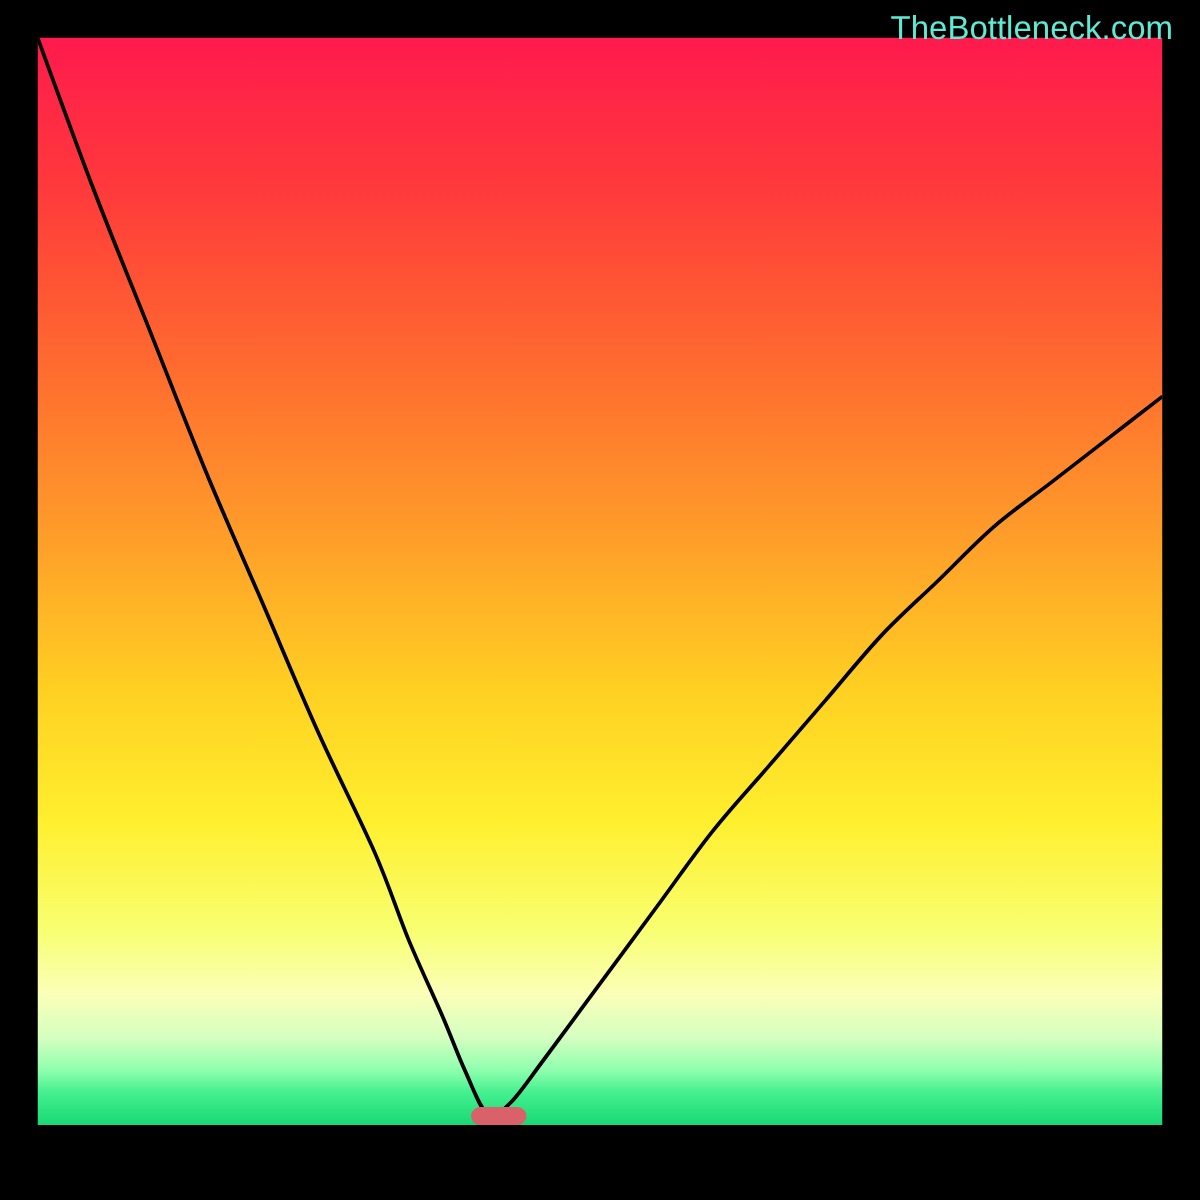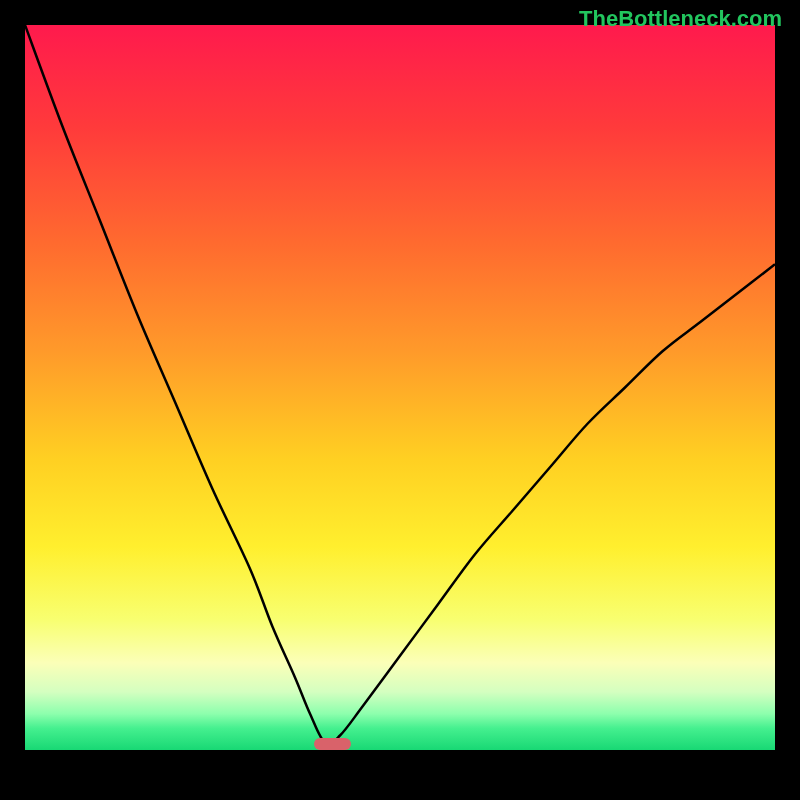--- a/index.html
+++ b/index.html
@@ -8,23 +8,23 @@
     width: 800px;
     height: 800px;
     background: #000;
     position: relative;
     font-family: Arial, sans-serif;
   }
   .watermark {
     position: absolute;
     top: 6px;
     right: 18px;
-    color: #22c55e;
+    color: #5eead4;
     font-size: 22px;
-    font-weight: 700;
+    font-weight: 400;
     z-index: 10;
   }
   .plot-frame {
     position: absolute;
     left: 25px;
     top: 25px;
     width: 750px;
     height: 725px;
     background: #000;
   }

